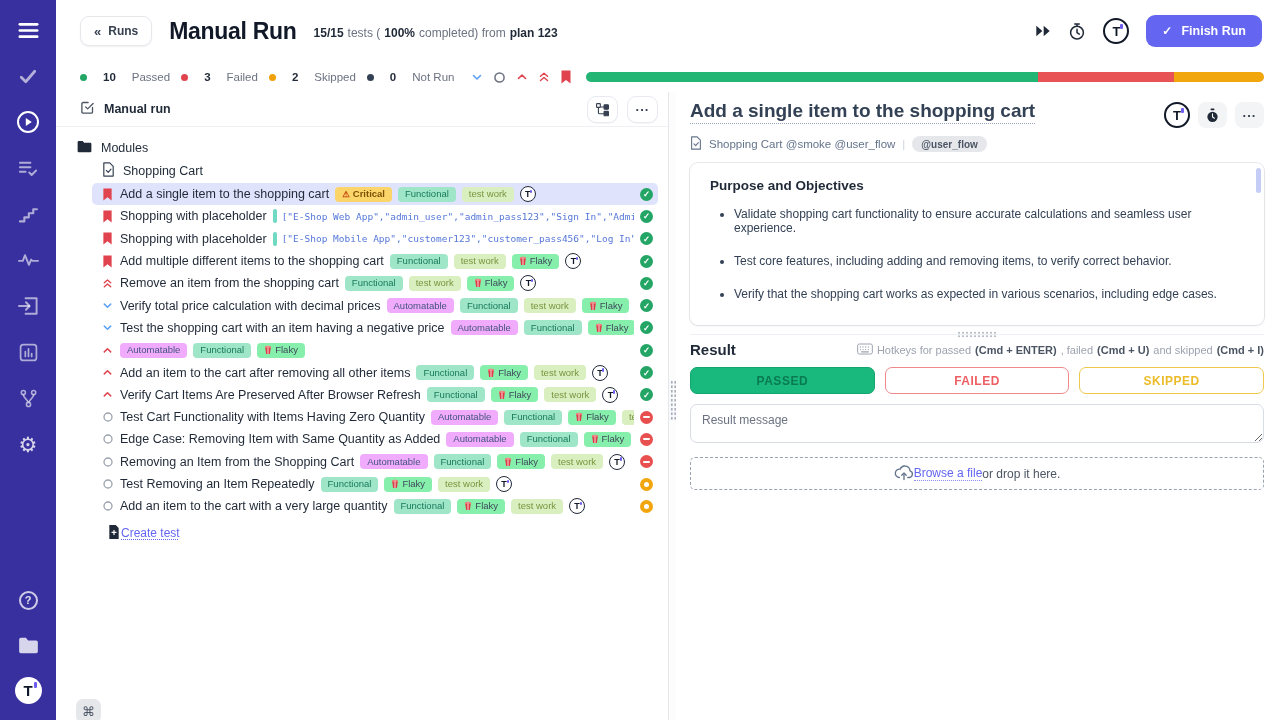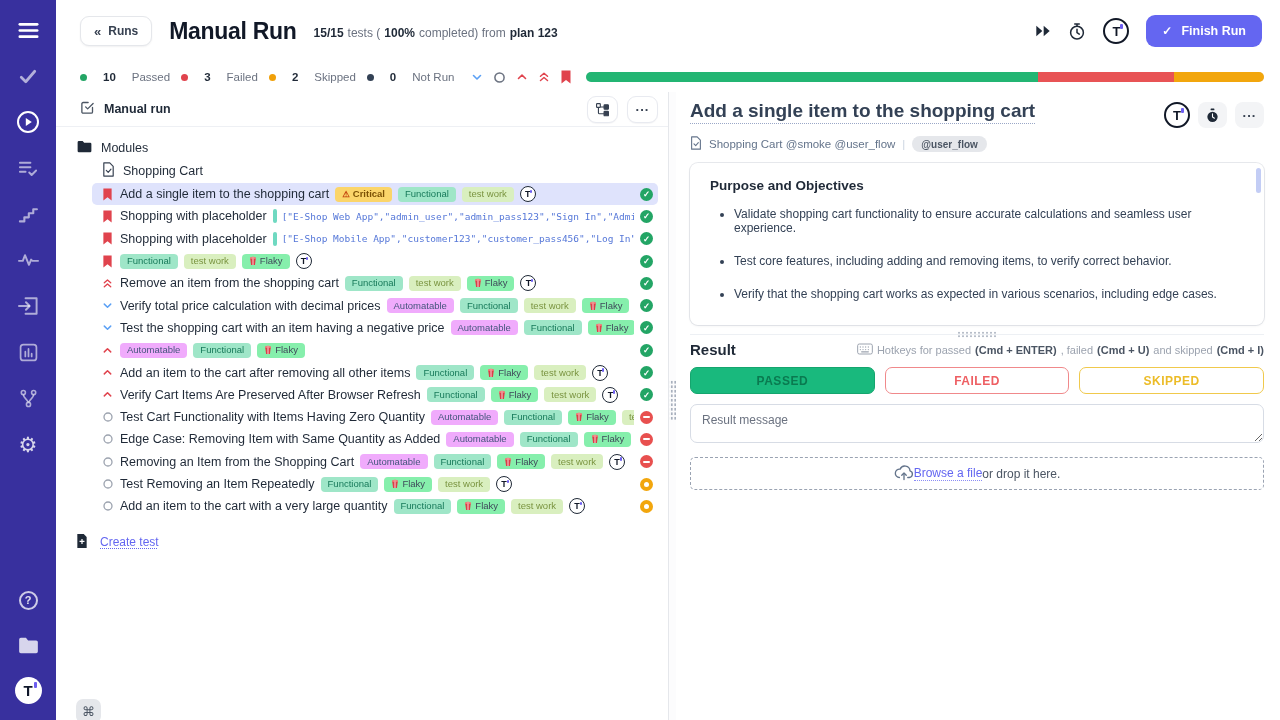--- a/index.html
+++ b/index.html
@@ -80,21 +80,21 @@
     justify-content:center;font-size:9px;font-weight:800;color:#111827;position:relative;background:#fff}
   .tmini::after{content:"";position:absolute;right:2.5px;top:2.5px;width:2px;height:3.5px;background:#6d5ef0;border-radius:1px}
   .st{width:13px;height:13px;min-width:13px;border-radius:50%;display:inline-flex;align-items:center;justify-content:center;color:#fff}
   .st.passed{background:#23a565;font-size:8.5px;font-weight:700}
   .st.passed::before{content:"✓"}
   .st.failed{background:#e8504f}
   .st.failed::before{content:"";width:7px;height:2px;background:#fff;border-radius:1px}
   .st.skipped{background:#f2a60d}
   .st.skipped::before{content:"";width:5px;height:5px;background:#fff;border-radius:50%}
 
-  .createtest{display:flex;align-items:center;gap:12px;padding-left:20px;height:24px;margin-top:13px}
+  .createtest{display:flex;align-items:center;gap:1px;padding-left:52px;height:24px;margin-top:4px}
   .createtest a{color:#6366f1;font-size:12px;text-decoration:underline dotted;cursor:pointer}
   .cmdkey{position:absolute;left:20px;bottom:-3px;width:25px;height:24px;background:#e5e7eb;border:none;border-radius:7px;
     color:#4b5563;font-size:13px;display:flex;align-items:center;justify-content:center;cursor:pointer}
 
   .divider{width:8px;flex:none;border-left:1px solid #e5e7eb;position:relative;background:#fcfcfd;cursor:col-resize}
   .divider .handle{position:absolute;top:288px;left:0;width:7px;height:40px;
     background-image:radial-gradient(#a8b0bd 1px,transparent 1.1px);background-size:3.5px 4.5px;background-position:1px 0}
 
   
   .detailpane{flex:1;min-width:0;padding:8px 16px 0 14px;display:flex;flex-direction:column}
@@ -392,20 +392,21 @@
                 </span>
                 <span class="st passed"></span>
               </div>
               <div class="trow">
                 <span class="pri">
                   <svg width="11" height="13" viewBox="0 0 24 28">
                     <path d="M3 1h18v26l-9-7-9 7z" fill="#e0434d"></path>
                   </svg>
                 </span>
                 <span class="mid">
+                  <span class="ttl">Add multiple different items to the shopping cart</span>
                   <span class="bdg functional">
                     <span>Functional</span>
                   </span>
                   <span class="bdg testwork">
                     <span>test work</span>
                   </span>
                   <span class="bdg flaky">
                     <span style="display: inline-flex;">
                       <svg width="8" height="10" viewBox="0 0 12 14">
                         <circle cx="3.4" cy="3" r="1.9" fill="#ef7070"></circle>

